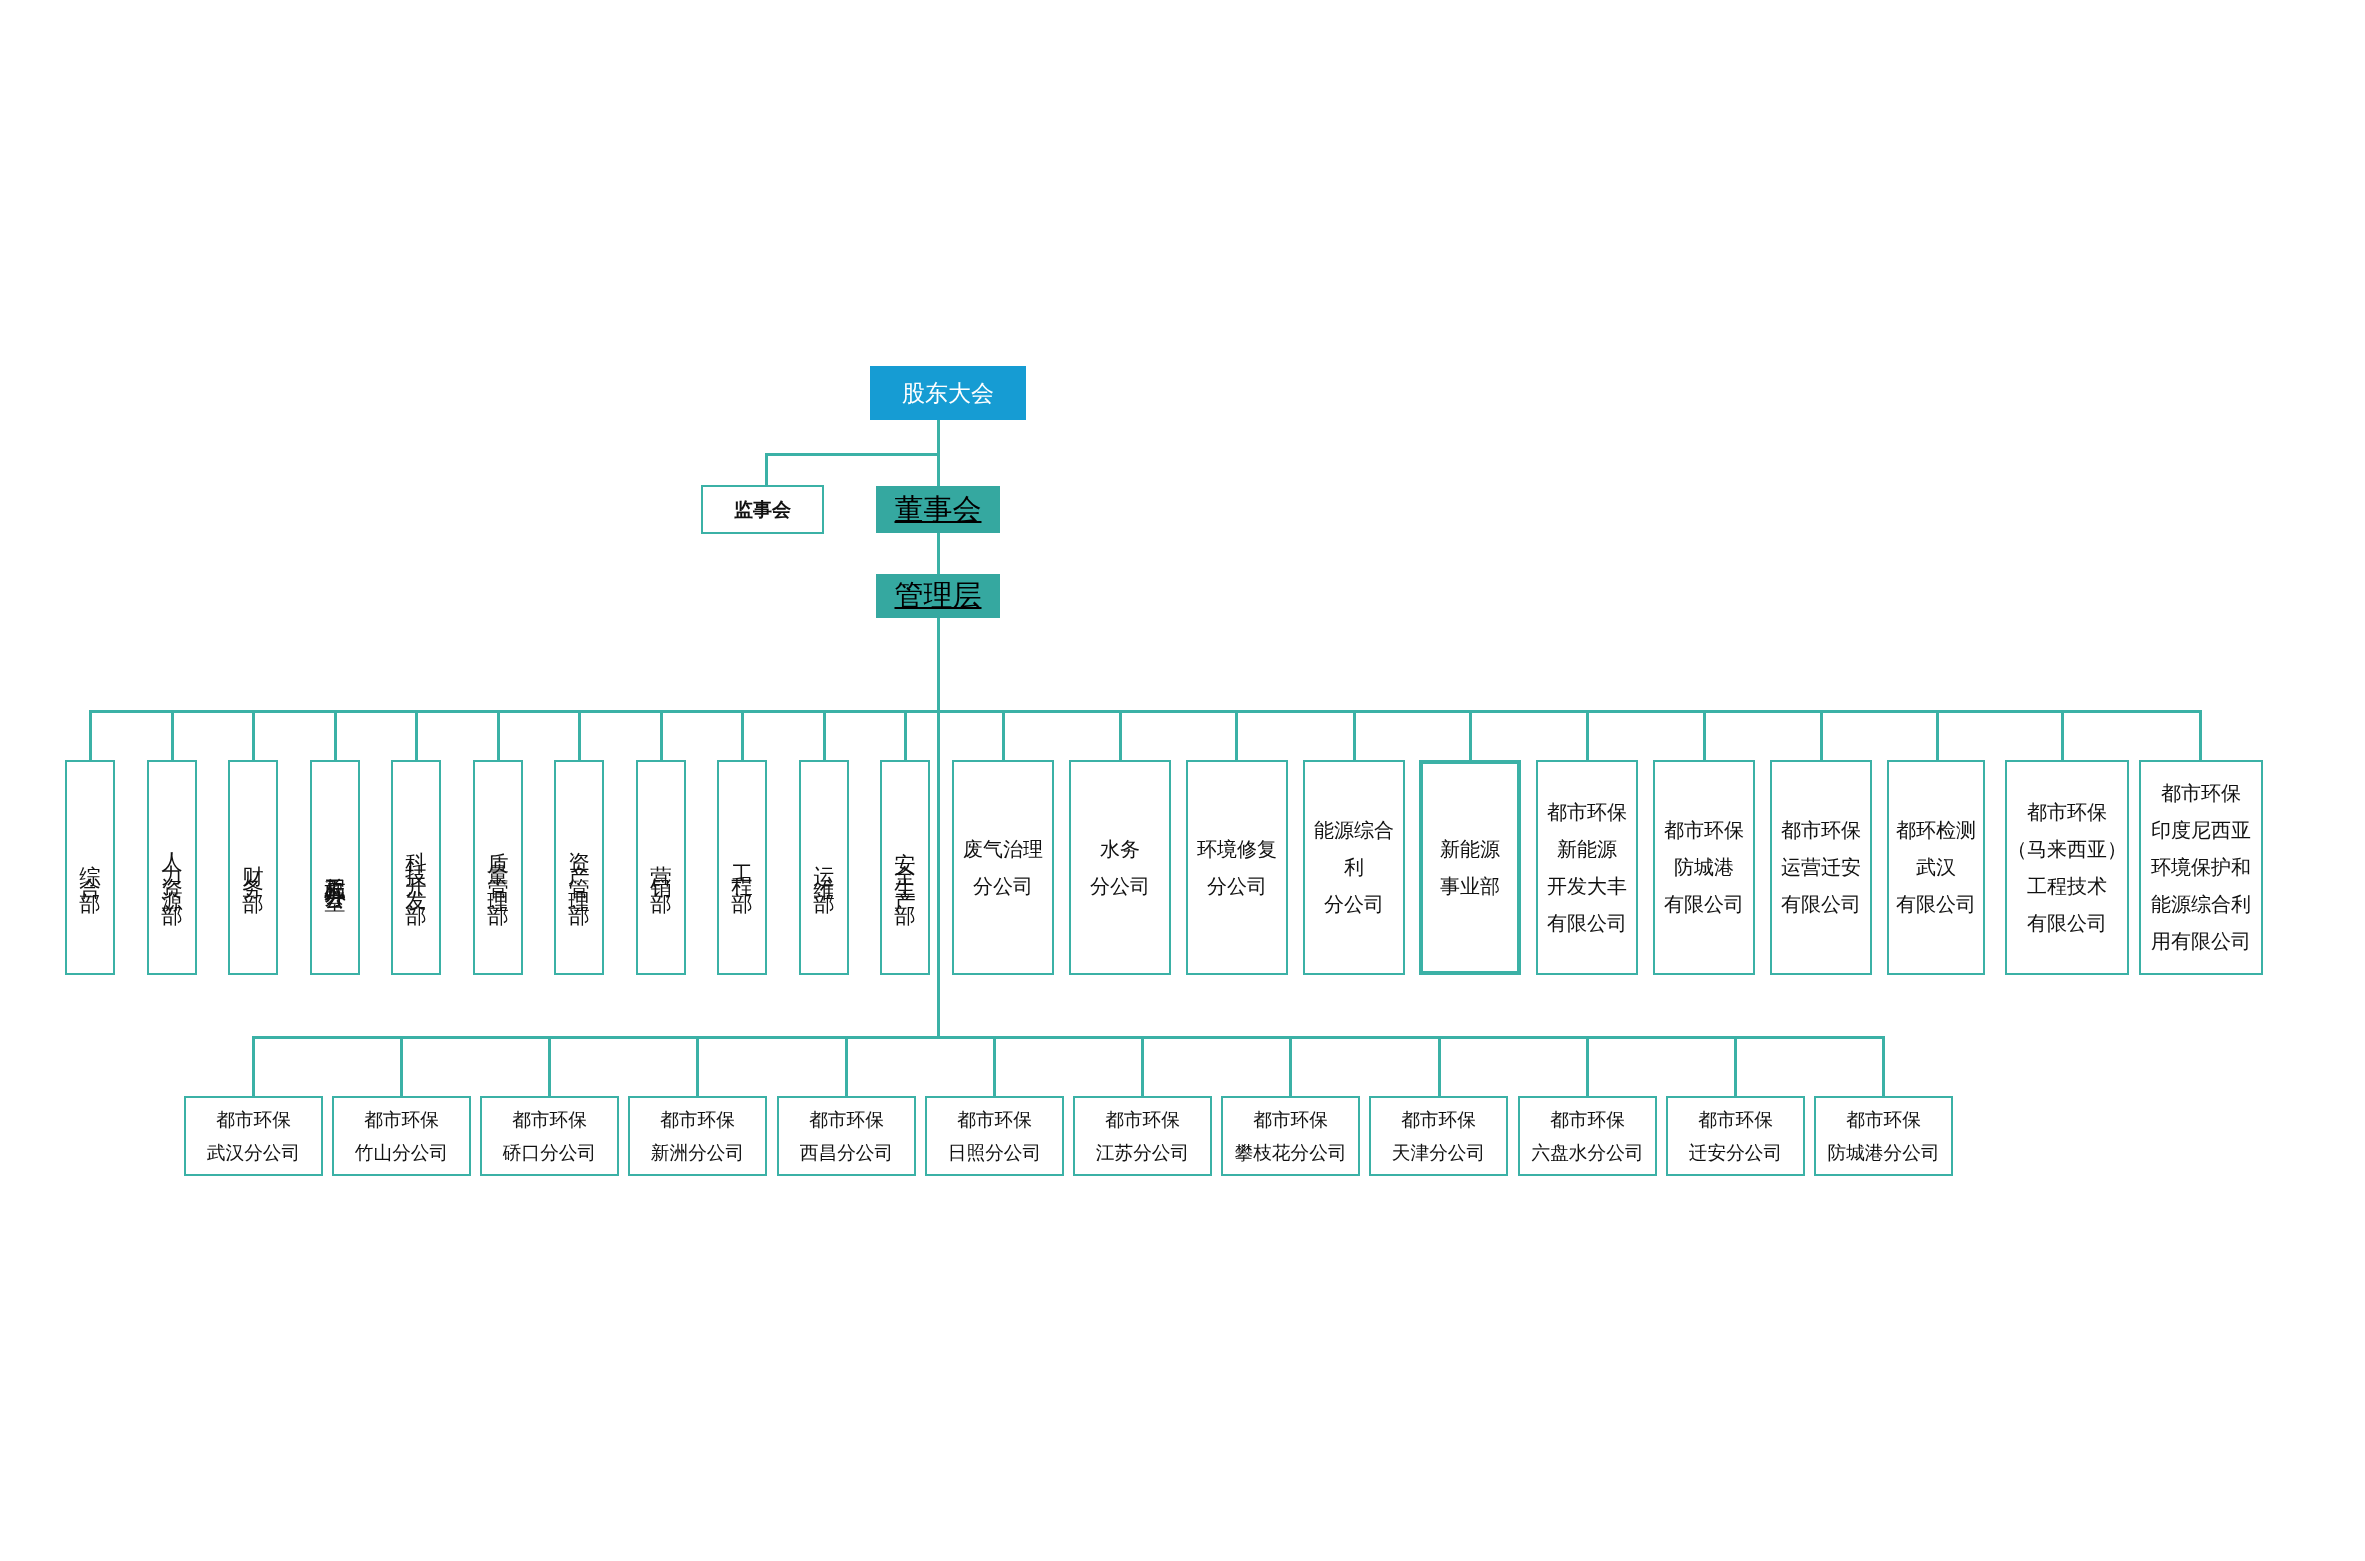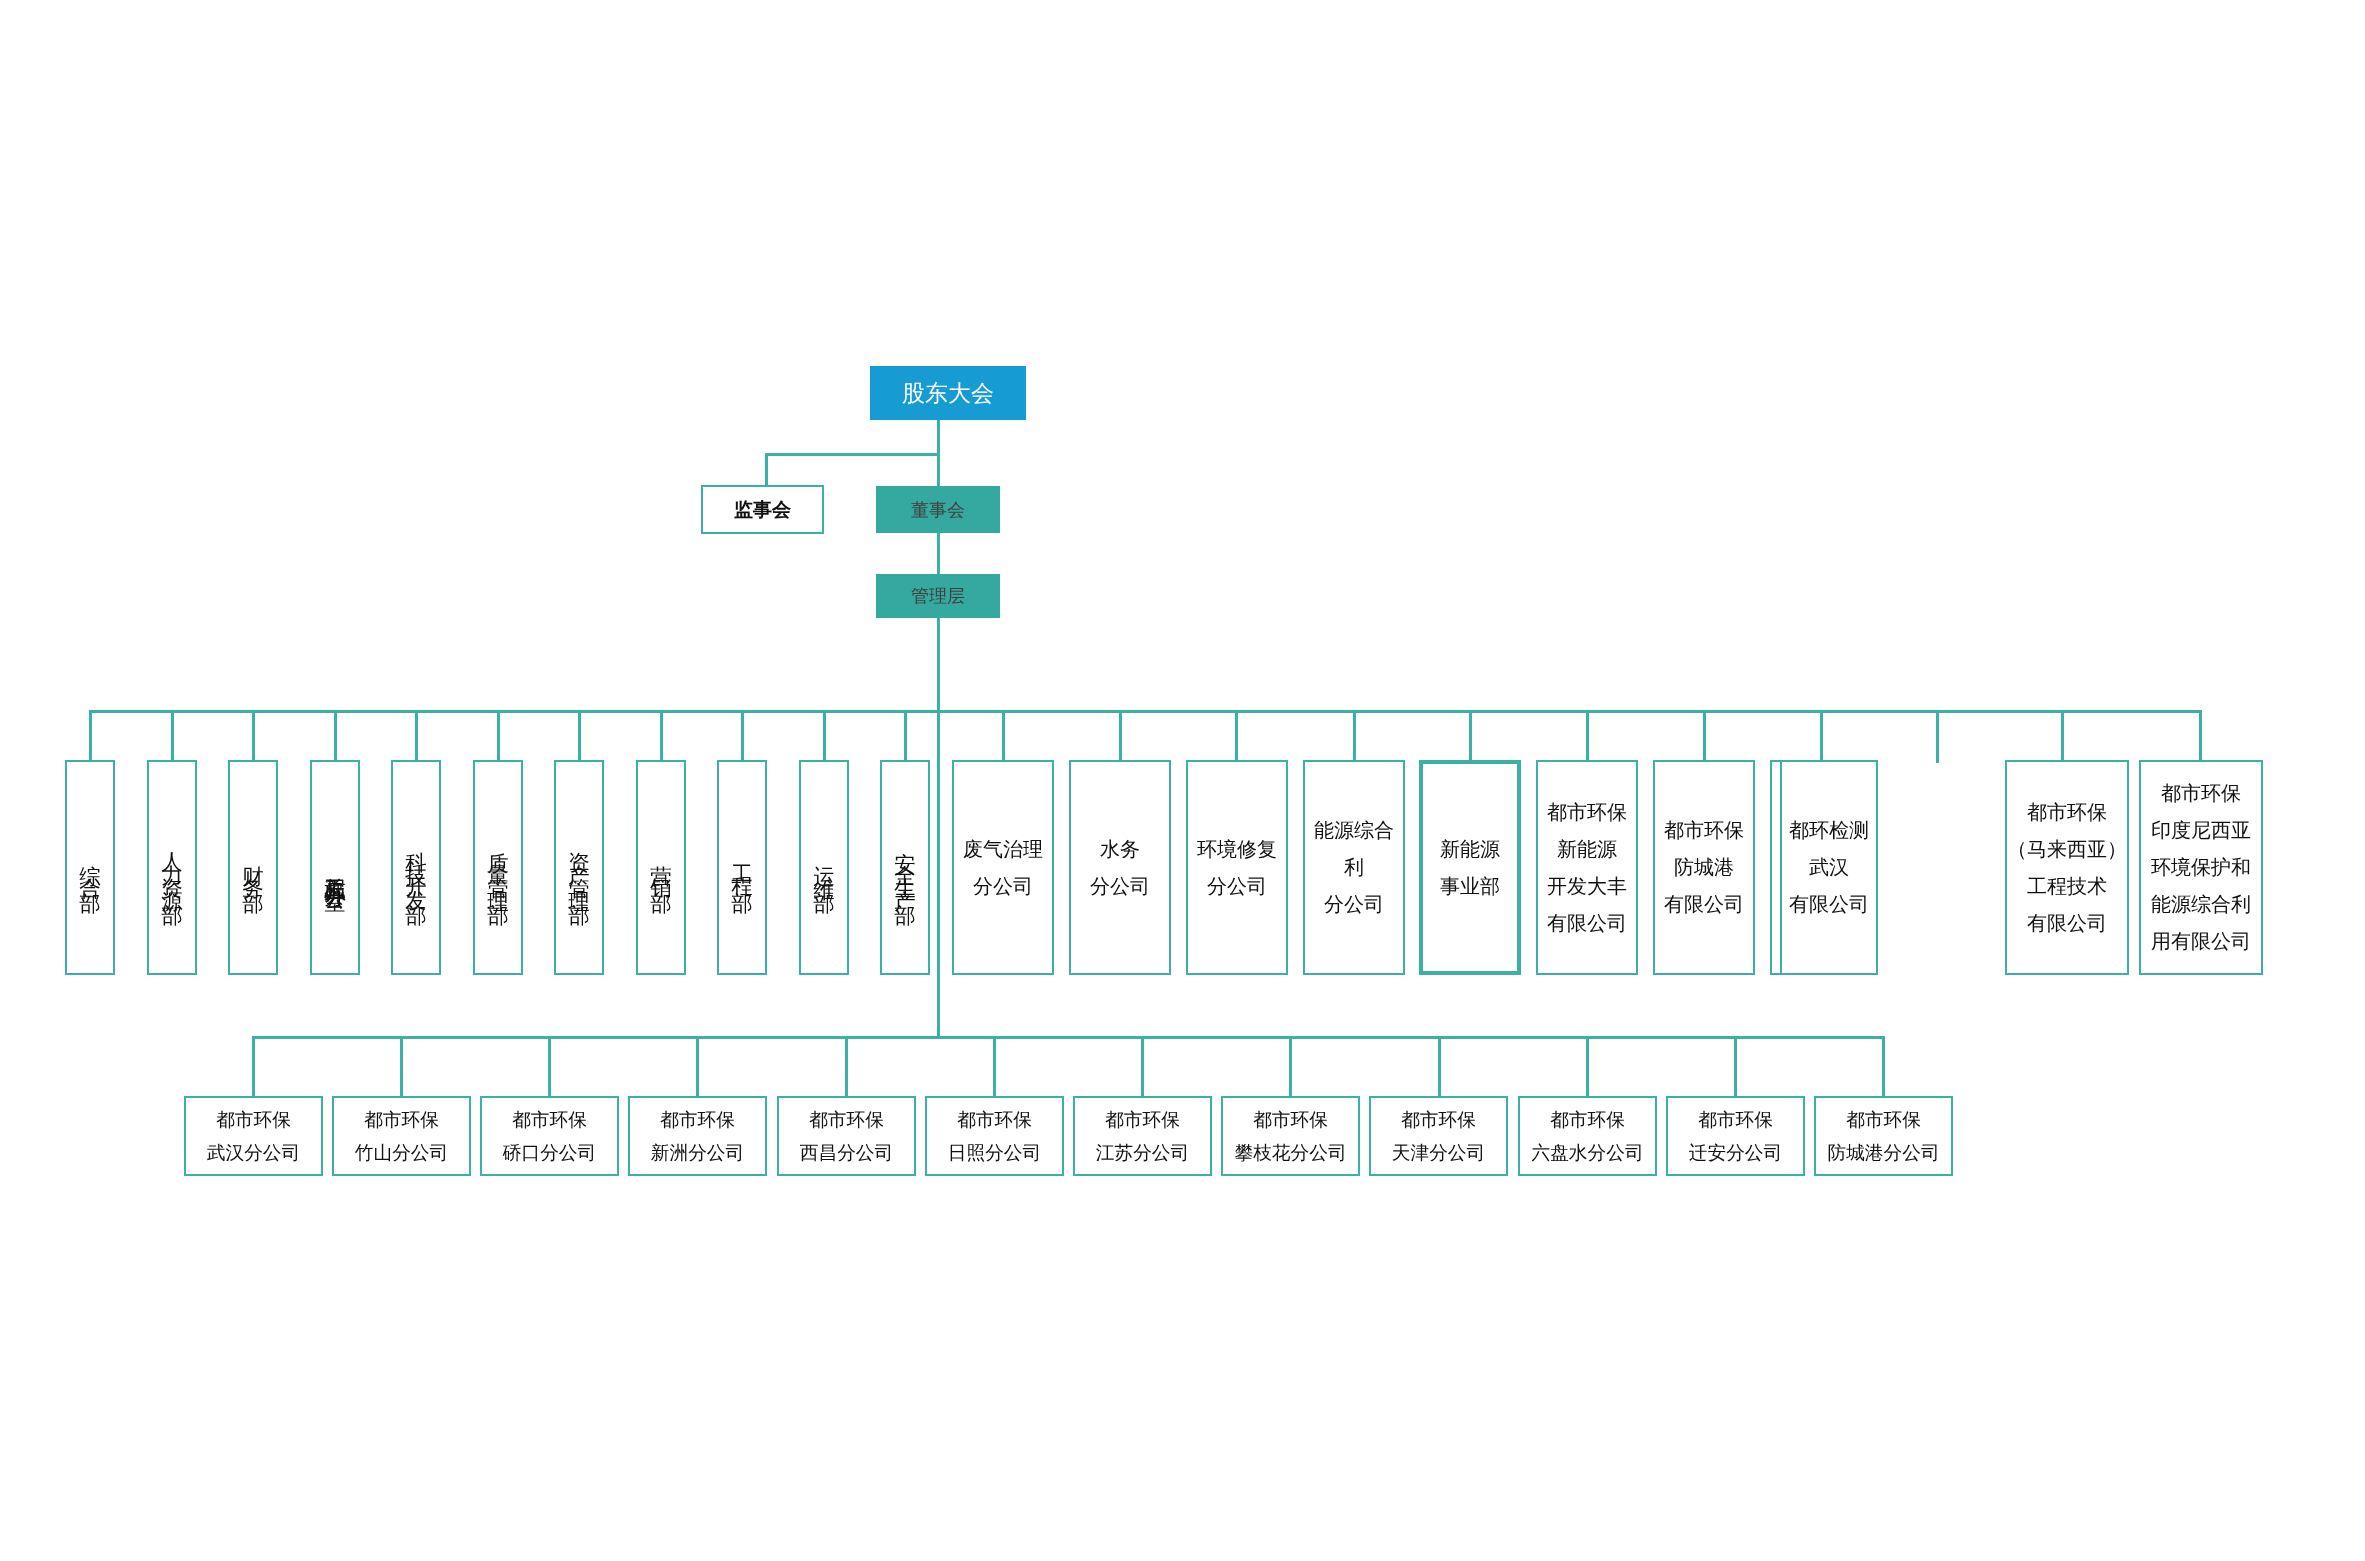--- a/index.html
+++ b/index.html
@@ -4,21 +4,21 @@
 <style>
   html,body{margin:0;padding:0;background:#ffffff;}
   .stage{position:relative;width:2366px;height:1562px;background:#fff;overflow:hidden;
          font-family:"Liberation Sans","DejaVu Sans",sans-serif;color:var(--text,#111);}
   .title{position:absolute;left:0;right:0;top:239px;text-align:center;
          font-size:33px;font-weight:bold;letter-spacing:1.3px;color:#000;}
   .box{position:absolute;box-sizing:border-box;background:#fff;
        border:2.7px solid var(--line,#3bb1a6);display:flex;align-items:center;justify-content:center;
        text-align:center;color:#111;}
   .blue{background:var(--blue,#169cd3);border:none;color:#fff;font-size:23px;}
-  .teal{background:var(--teal,#35a8a0);border:none;color:#404040;font-size:18px;}
+  .teal{background:var(--teal,#35a8a0);border:none;color:#000000;font-size:29px;text-decoration:underline;}
   .outline{font-size:19px;font-weight:bold;}
   .dept{top:760px;width:50px;height:215px;border-width:2px;}
   .dept span{writing-mode:vertical-lr;text-orientation:upright;font-size:21.4px;letter-spacing:0.6em;}
   .dept.tight span{letter-spacing:0.1em;}
   .sub{top:760px;height:215px;font-size:20px;line-height:37px;white-space:pre-line;}
   .sub.thick{border-width:4px;}
   .branch{top:1096px;width:139px;height:80px;font-size:18.7px;line-height:33px;white-space:pre-line;}
   .hl{position:absolute;height:3.3px;background:var(--line,#3bb1a6);}
   .vl{position:absolute;width:2.7px;background:var(--line,#3bb1a6);}
   .drop1{top:710px;height:53px;}
@@ -126,21 +126,21 @@
   <div class="box sub" style="left:1536px;width:102px">都市环保
 新能源
 开发大丰
 有限公司</div>
   <div class="box sub" style="left:1653px;width:102px">都市环保
 防城港
 有限公司</div>
   <div class="box sub" style="left:1770px;width:102px">都市环保
 运营迁安
 有限公司</div>
-  <div class="box sub" style="left:1780px;width:98px">都环检测
+  <div class="box sub" style="left:1887px;width:98px">都环检测
 武汉
 有限公司</div>
   <div class="box sub" style="left:2005px;width:124px">都市环保
 （马来西亚）
 工程技术
 有限公司</div>
   <div class="box sub" style="left:2139px;width:124px">都市环保
 印度尼西亚
 环境保护和
 能源综合利

